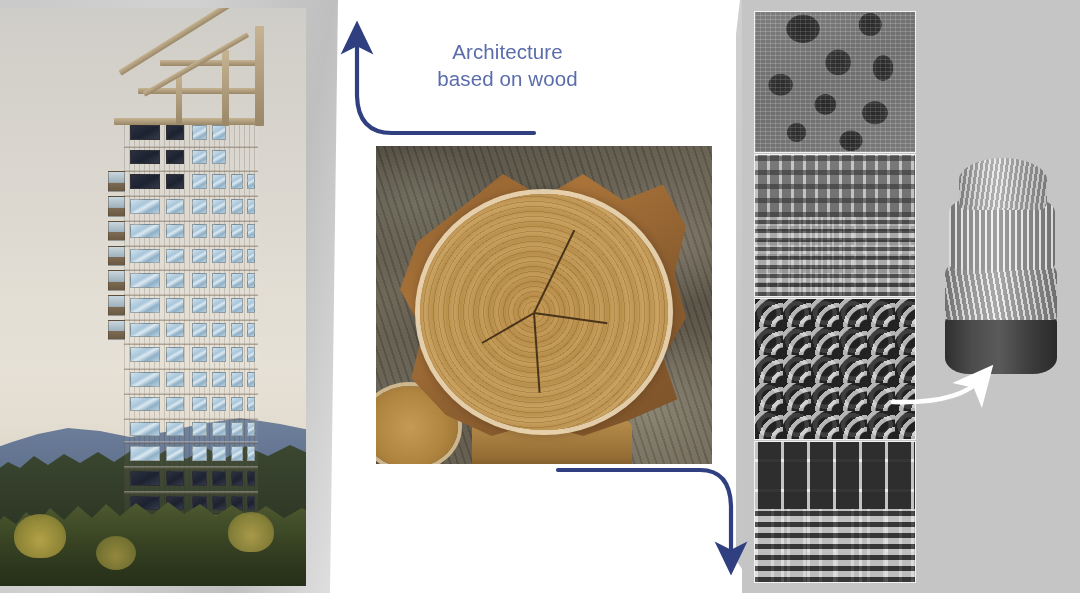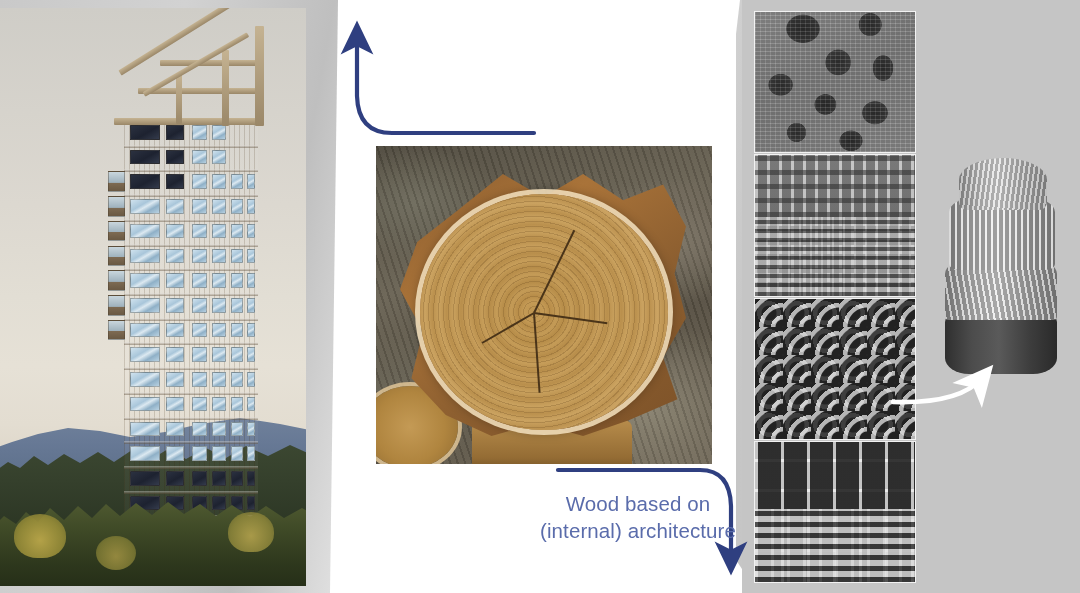--- a/index.html
+++ b/index.html
@@ -508,17 +508,17 @@
 
     <g>
       <path d="M 558 470 L 700 470 Q 730 470 731 506 L 731 562" fill="none" stroke="#2f3f80" stroke-width="4.2" stroke-linecap="round" marker-end="url(#ah-blue)"></path>
     </g>
 
     <g>
       <path d="M 893 402 Q 960 404 982 378" fill="none" stroke="#ffffff" stroke-width="4.6" stroke-linecap="round" marker-end="url(#ah-white)"></path>
     </g>
   </svg>
 
-
-  <div id="cap-bottom" class="cap layer" style="color: rgb(90, 108, 171);">Wood based on
-(internal) architecture</div>
+  <div id="cap-top" class="cap layer" style="color: rgb(90, 108, 171);">Architecture
+based on wood</div>
+
 
 </div>
 
 </body></html>

